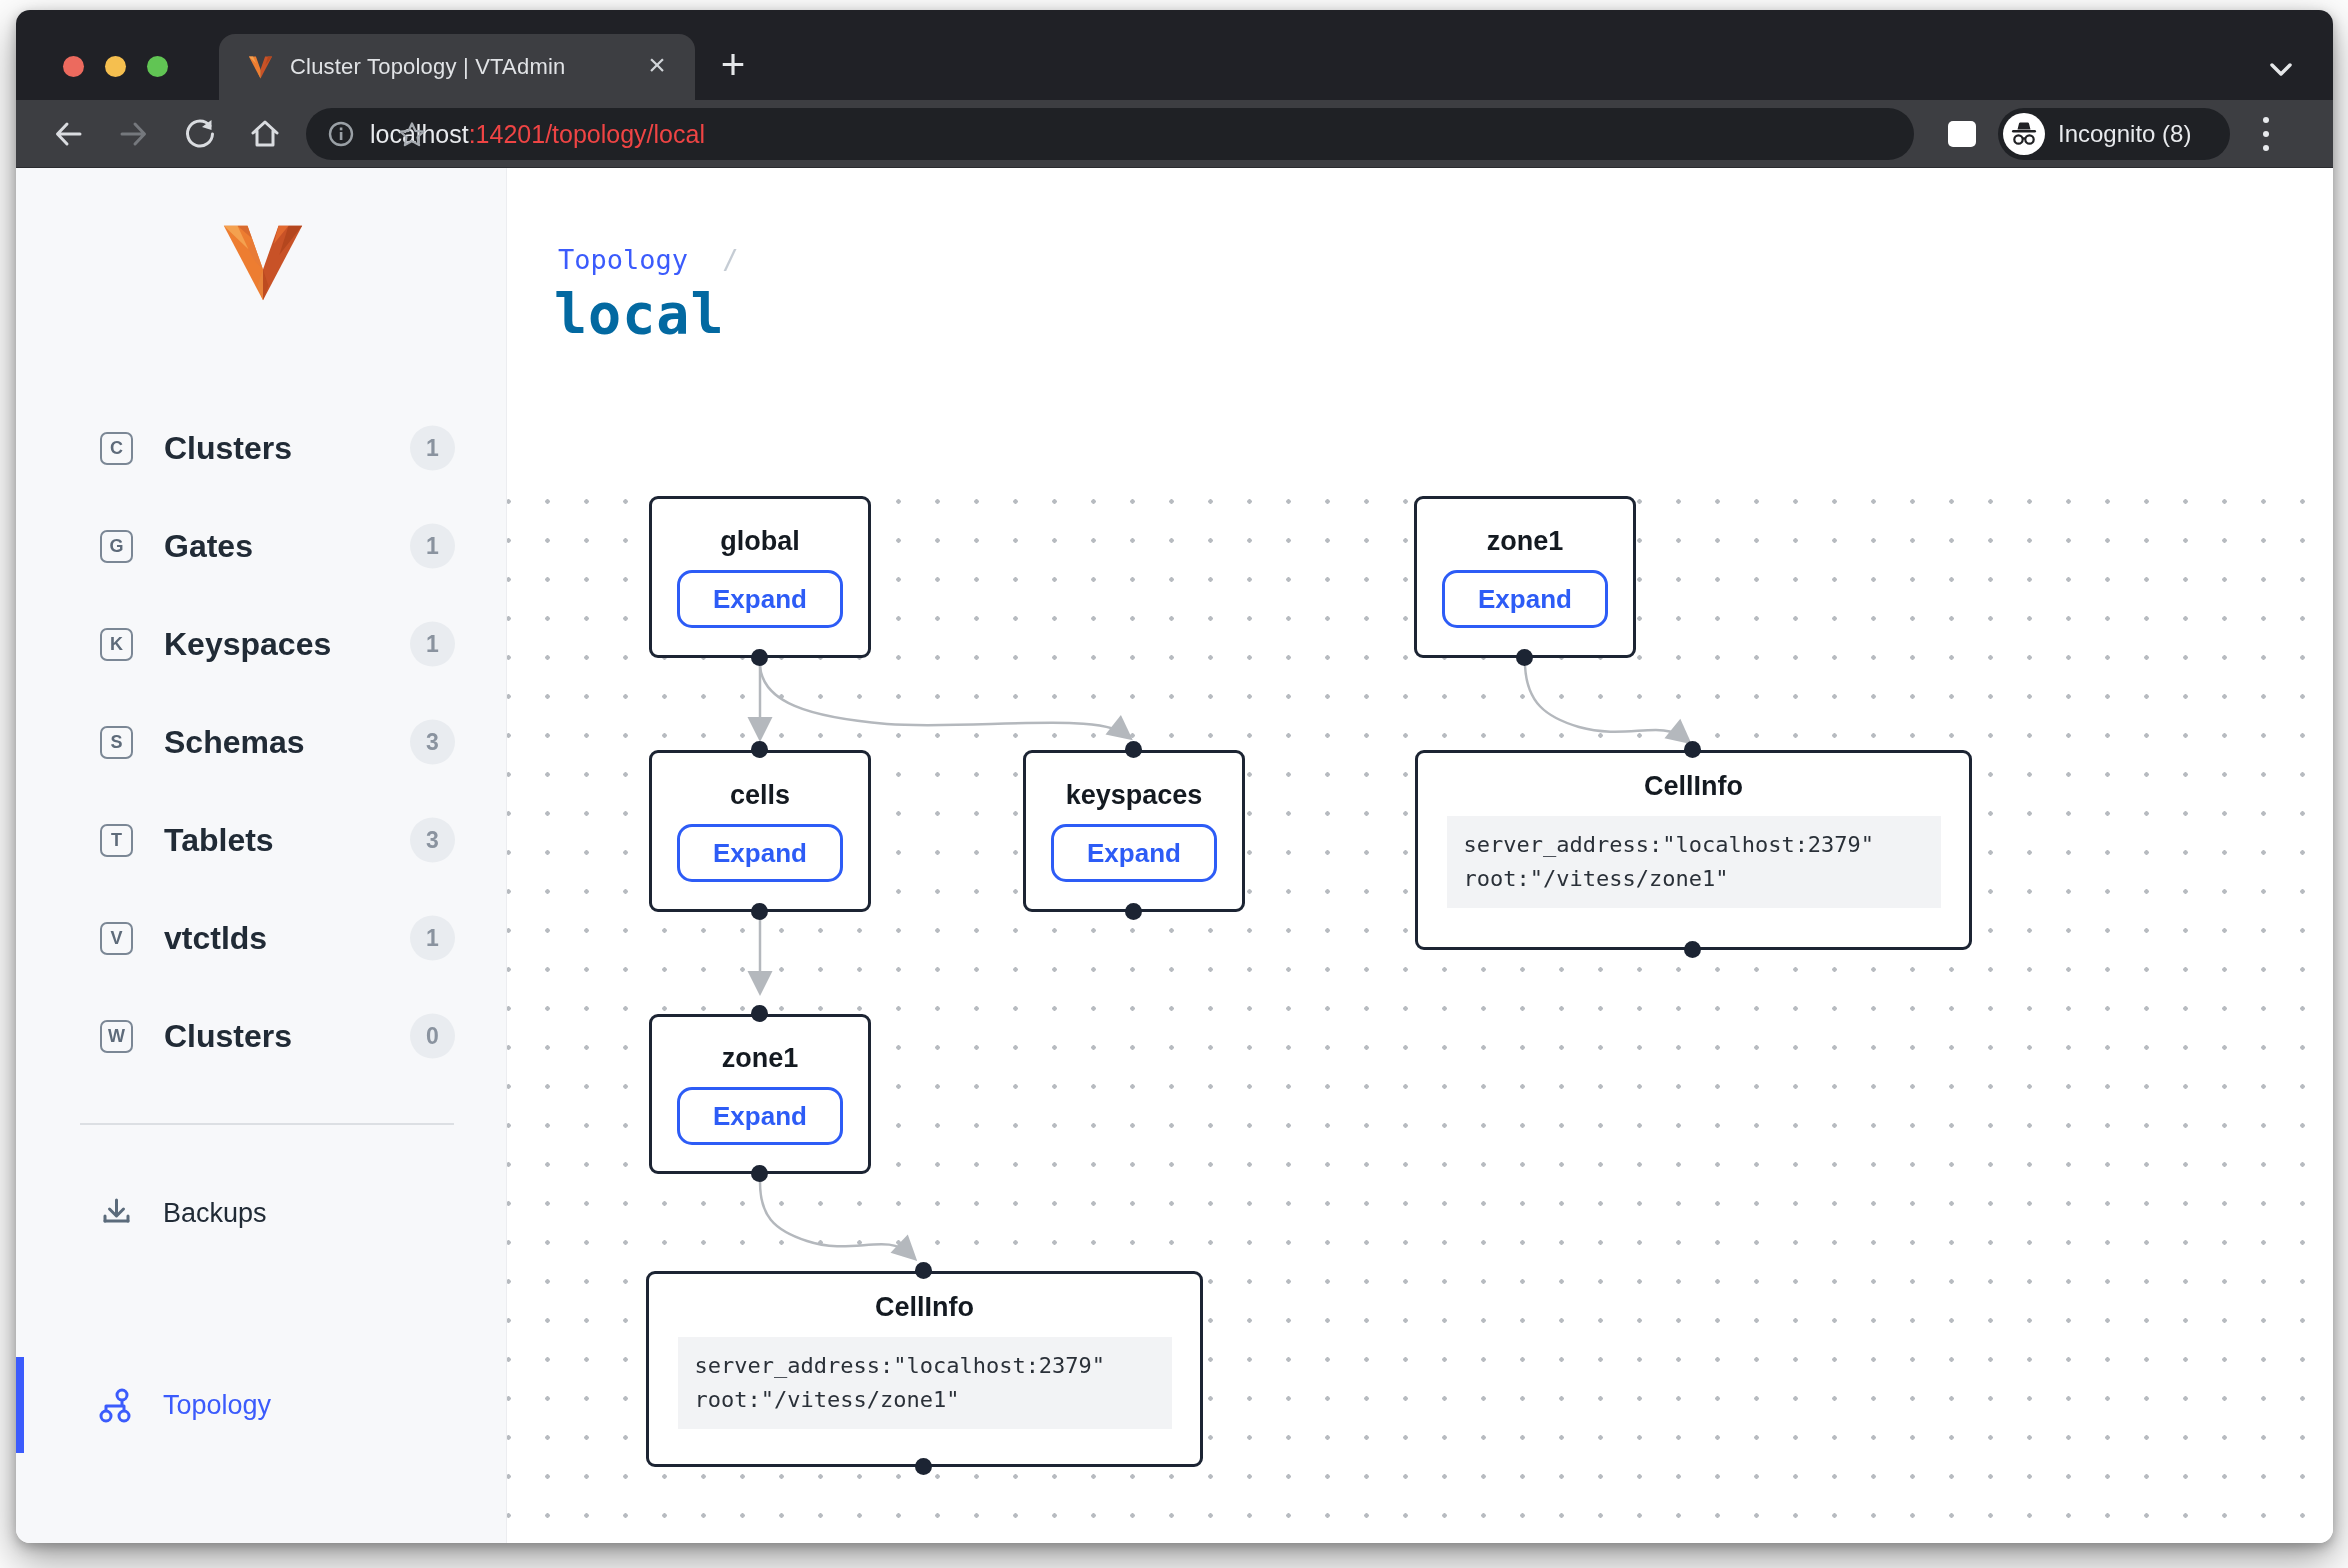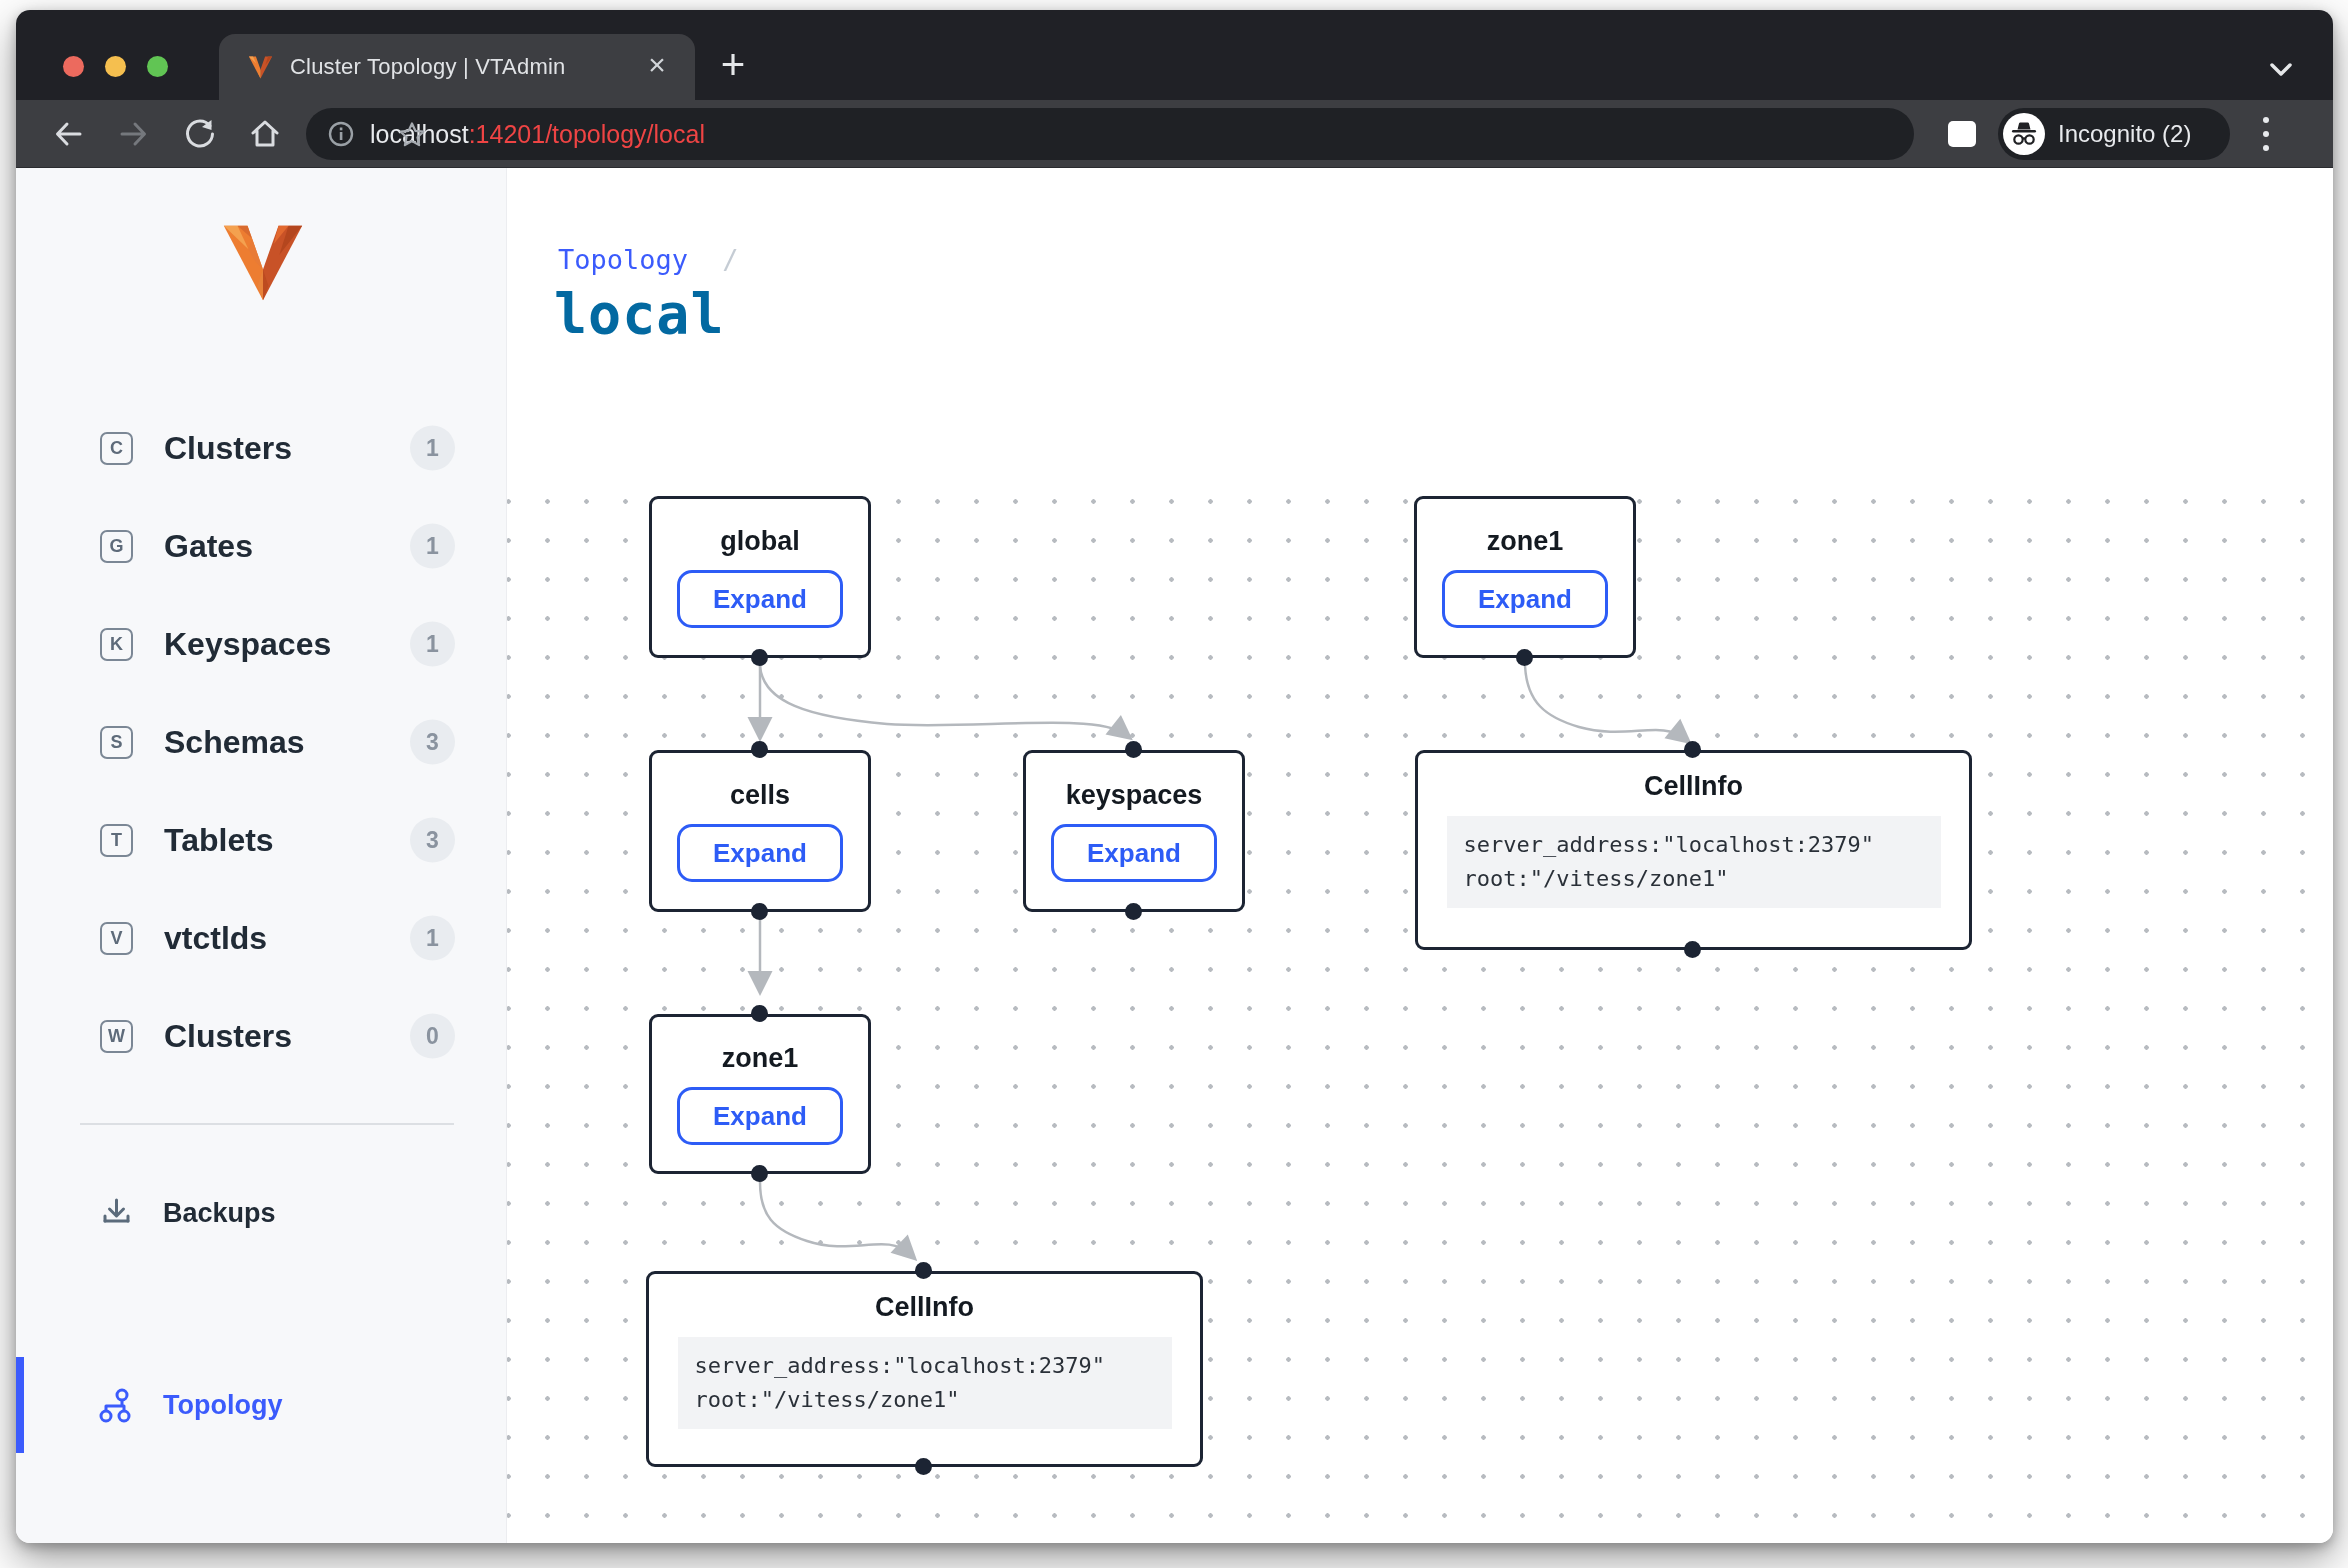--- a/index.html
+++ b/index.html
@@ -54,21 +54,21 @@
   .nav-item { position:absolute; left:0; width:100%; height:98px; display:flex; align-items:center; }
   .icon-box { margin-left:84px; width:33px; height:33px; border:2px solid #7b8795; border-radius:7px;
               color:#5e6b7a; font-size:18px; font-weight:700; display:flex; align-items:center; justify-content:center; }
   .nav-label { margin-left:31px; font-size:32px; font-weight:700; color:#212b36; }
   .badge { position:absolute; left:394px; top:50%; transform:translateY(-50%); width:45px; height:45px;
            border-radius:50%; background:#e9ecf0; color:#8a939f; font-size:23px; font-weight:700;
            display:flex; align-items:center; justify-content:center; }
   .divider { position:absolute; left:64px; top:955px; width:374px; height:2px; background:#dcdfe3; }
   .tool-item { position:absolute; left:0; width:100%; height:96px; display:flex; align-items:center; }
   .tool-ico { margin-left:82px; width:37px; height:37px; flex:0 0 auto; }
-  .tool-label { margin-left:28px; font-size:27px; font-weight:700; color:#212b36; }
+  .tool-label { margin-left:28px; font-size:27px; font-weight:400; color:#212b36; }
   .tool-item.active .tool-label { color:#3b5bfc; }
   .active-bar { position:absolute; left:0; top:1189px; width:8px; height:96px; background:#3b5bfc; }
 
   .main { position:relative; flex:1; background:#fff; }
   .breadcrumb { position:absolute; left:51px; top:76px; font-family:"DejaVu Sans Mono",monospace; font-size:27px; }
   .crumb-link { color:#3b5bfc; }
   .crumb-sep { color:#c5ccd4; margin-left:18px; }
   .page-title { position:absolute; left:47px; top:114px; font-family:"DejaVu Sans Mono",monospace;
                 font-size:55px; font-weight:700; color:#0369a1; letter-spacing:1px; }
 
@@ -148,21 +148,21 @@
     <div class="incog">
       <div class="incog-circle">
         <svg width="30" height="30" viewBox="0 0 30 30">
           <rect x="3" y="11" width="24" height="2.6" rx="1.3" fill="#202124"></rect>
           <path d="M8.5 10.5 L10 4.5 Q10.4 3.2 11.8 3.5 L18.2 3.5 Q19.6 3.2 20 4.5 L21.5 10.5 Z" fill="#202124"></path>
           <circle cx="9.5" cy="20.5" r="4.2" fill="none" stroke="#202124" stroke-width="2.2"></circle>
           <circle cx="20.5" cy="20.5" r="4.2" fill="none" stroke="#202124" stroke-width="2.2"></circle>
           <path d="M13.5 20 Q15 18.6 16.5 20" fill="none" stroke="#202124" stroke-width="2"></path>
         </svg>
       </div>
-      <span class="incog-label">Incognito (2)</span>
+      <span class="incog-label">Incognito (8)</span>
     </div>
 
     <div class="menu-dots">
         <span></span>
         <span></span>
         <span></span>
       </div>
   </div>
 
   <div class="content">

